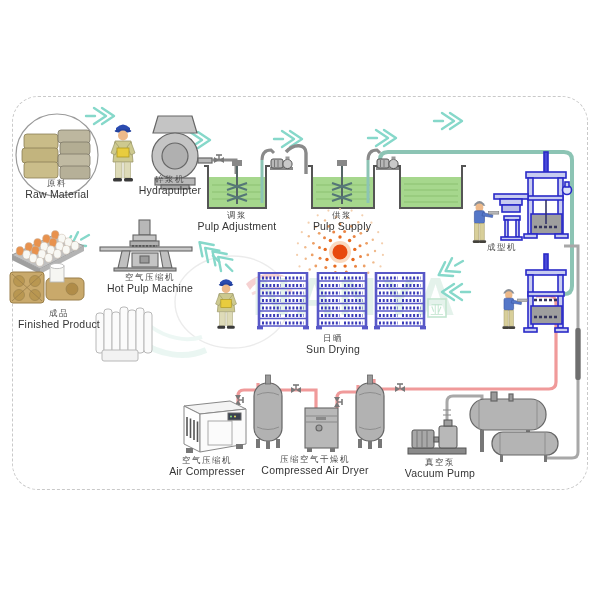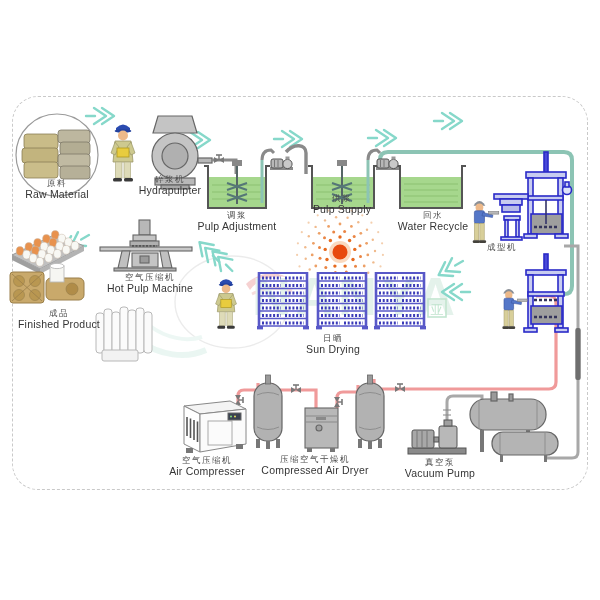--- a/index.html
+++ b/index.html
@@ -467,27 +467,23 @@
     <span class="en">Raw Material</span>
   </div>
   <div class="lbl" style="left:95px;top:175px">
     <span class="cn">碎浆机</span>
     <span class="en">Hydrapulpter</span>
   </div>
   <div class="lbl" style="left:162px;top:211px">
     <span class="cn">调浆</span>
     <span class="en">Pulp Adjustment</span>
   </div>
-  <div class="lbl" style="left:267px;top:194px">
+  <div class="lbl" style="left:267px;top:211px">
     <span class="cn">供浆</span>
     <span class="en">Pulp Supply</span>
-  </div>
-  <div class="lbl" style="left:358px;top:211px">
-    <span class="cn">回水</span>
-    <span class="en">Water Recycle</span>
   </div>
   <div class="lbl" style="left:427px;top:243px">
     <span class="cn">成型机</span>
   </div>
   <div class="lbl" style="left:75px;top:273px">
     <span class="cn">空气压缩机</span>
     <span class="en">Hot Pulp Machine</span>
   </div>
   <div class="lbl" style="left:-16px;top:309px">
     <span class="cn">成品</span>

